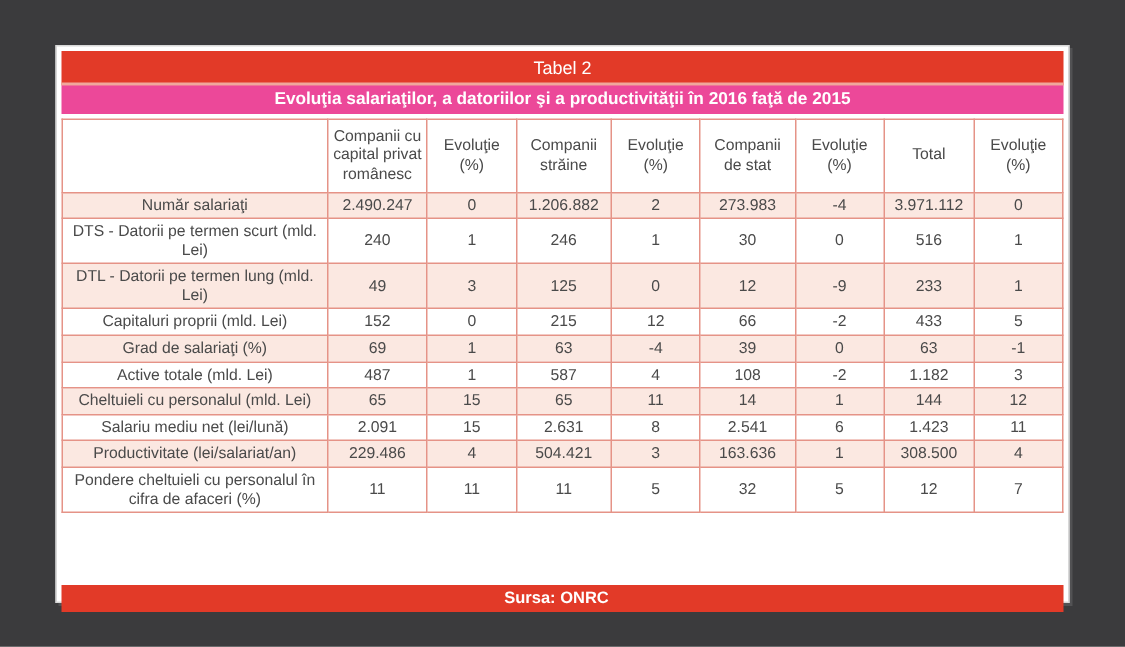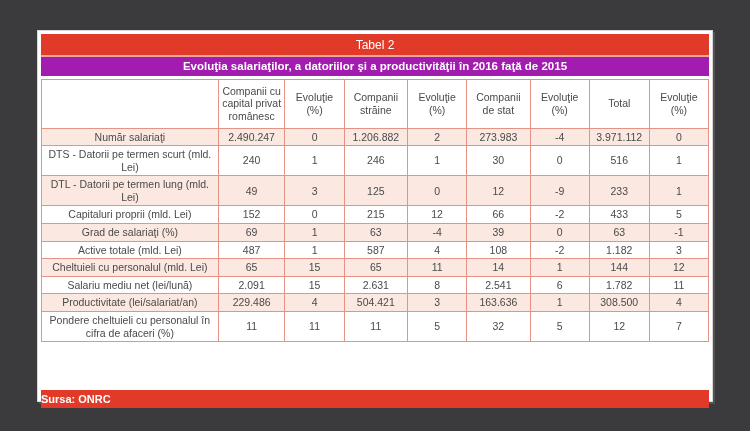--- a/index.html
+++ b/index.html
@@ -32,21 +32,21 @@
   .title-bar {
     background: #e23a28;
     color: #ffffff;
     font-size: 12px;
     font-weight: normal;
     text-align: center;
     padding: 4px 0 3px 0;
     border-bottom: 2px solid #f0a79c;
   }
   .subtitle-bar {
-    background: #a21caf;
+    background: #ec4899;
     color: #ffffff;
     font-size: 11.5px;
     font-weight: bold;
     text-align: center;
     padding: 3px 0 4px 0;
   }
   .table-wrap {
     flex: 1;
     padding-top: 3px;
     display: flex;
@@ -80,21 +80,21 @@
   col.c-straine { width: 9.5%; }
   col.c-stat    { width: 9.5%; }
   col.c-total   { width: 9%; }
   tbody tr:nth-child(odd)  td { background: #fbe8e1; }
   tbody tr:nth-child(even) td { background: #ffffff; }
   .footer-bar {
     background: #e23a28;
     color: #ffffff;
     font-size: 11px;
     font-weight: bold;
-    text-align: left;
+    text-align: center;
     padding: 3px 8px 3px 0;
   }
 </style>
 </head>
 <body>
 
 <div class="stage">
   <div class="panel">
 
     <div class="title-bar">Tabel 2</div>
@@ -206,21 +206,21 @@
               <td>12</td>
             </tr>
             <tr>
               <td>Salariu mediu net (lei/lună)</td>
               <td>2.091</td>
               <td>15</td>
               <td>2.631</td>
               <td>8</td>
               <td>2.541</td>
               <td>6</td>
-              <td>1.782</td>
+              <td>1.423</td>
               <td>11</td>
             </tr>
             <tr>
               <td>Productivitate (lei/salariat/an)</td>
               <td>229.486</td>
               <td>4</td>
               <td>504.421</td>
               <td>3</td>
               <td>163.636</td>
               <td>1</td>

